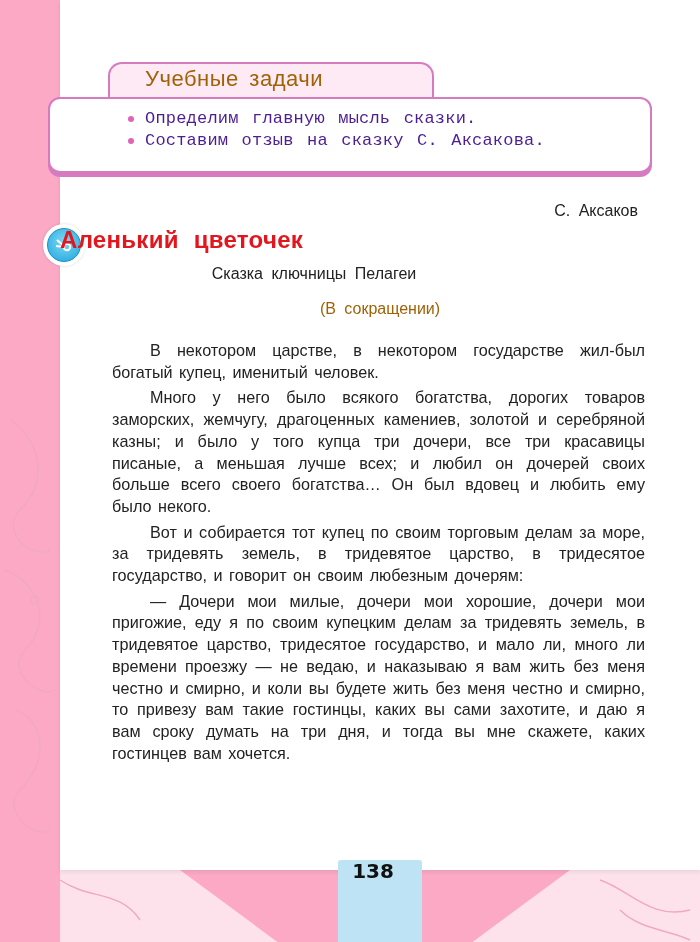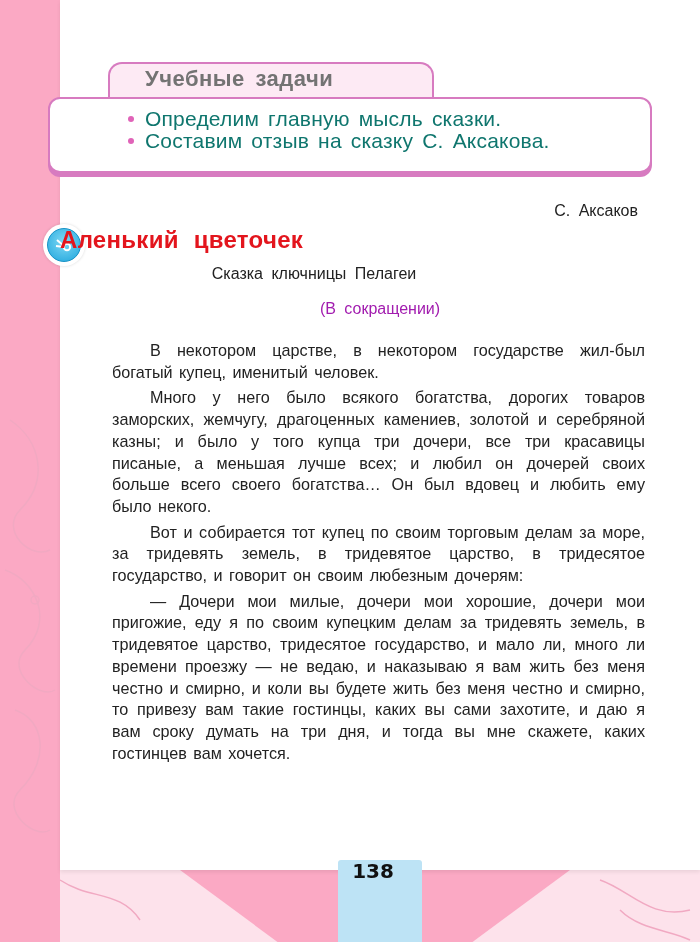--- a/index.html
+++ b/index.html
@@ -30,34 +30,34 @@
       box-shadow: 0 2px 4px rgba(0,0,0,0.08);
     }
     
     .task-tab {
       position: absolute; left: 108px; top: 62px; width: 322px; height: 42px;
       background: #fdeaf4; border: 2px solid #d77bc0; border-bottom: none;
       border-radius: 14px 14px 0 0;
     }
     .task-title {
       position: absolute; left: 145px; top: 66px;
-      font-size: 22px; font-weight: bold; color: #737373; letter-spacing: 0.5px;
+      font-size: 22px; font-weight: normal; color: #a16207; letter-spacing: 0.5px;
       word-spacing: 4px;
     }
     .task-box {
       position: absolute; left: 48px; top: 97px; width: 600px; height: 72px;
       background: #ffffff; border: 2px solid #d77bc0; border-radius: 12px;
       box-shadow: 0 4px 0 #d77bc0;
     }
     .task-list {
       position: absolute; left: 128px; top: 108px; margin: 0; padding: 0; list-style: none;
     }
     .task-list li {
-      font-size: 21px; color: #0f766e; line-height: 22px; letter-spacing: 0.2px; word-spacing: 3px;
-      position: relative; padding-left: 17px;
+      font-size: 17px; color: #4c1d95; line-height: 22px; letter-spacing: 0.2px; word-spacing: 3px;
+      position: relative; padding-left: 17px; font-family: Liberation Mono, monospace;
     }
     .task-list li .bullet {
       position: absolute; left: 0; top: 8px; width: 6px; height: 6px; border-radius: 50%;
       background: #e063b8;
     }
     
     .audio-icon {
       position: absolute; left: 43px; top: 224px; width: 42px; height: 42px;
       border-radius: 50%; background: #ffffff; box-shadow: 0 0 3px rgba(0,0,0,0.15);
     }
@@ -72,21 +72,21 @@
     .story-title {
       position: absolute; left: 60px; width: 640px; top: 226px; text-align: left;
       font-size: 24px; font-weight: bold; color: #e3151d; letter-spacing: 0.3px; word-spacing: 8px;
     }
     .subtitle {
       position: absolute; left: 60px; width: 508px; top: 265px; text-align: center;
       font-size: 16px; color: #222; word-spacing: 4px;
     }
     .note {
       position: absolute; left: 60px; width: 640px; top: 300px; text-align: center;
-      font-size: 16px; color: #a21caf; word-spacing: 4px;
+      font-size: 16px; color: #a16207; word-spacing: 4px;
     }
     .body-text {
       position: absolute; left: 108px; top: 336px; width: 541px;
     }
     .body-text p {
       margin: 4px; font-size: 16.2px; line-height: 21.7px; color: #222;
       text-align: justify; text-indent: 38px; word-spacing: 2px;
     }
     .page-num-tab {
       position: absolute; left: 338px; top: 860px; width: 84px; height: 82px;

